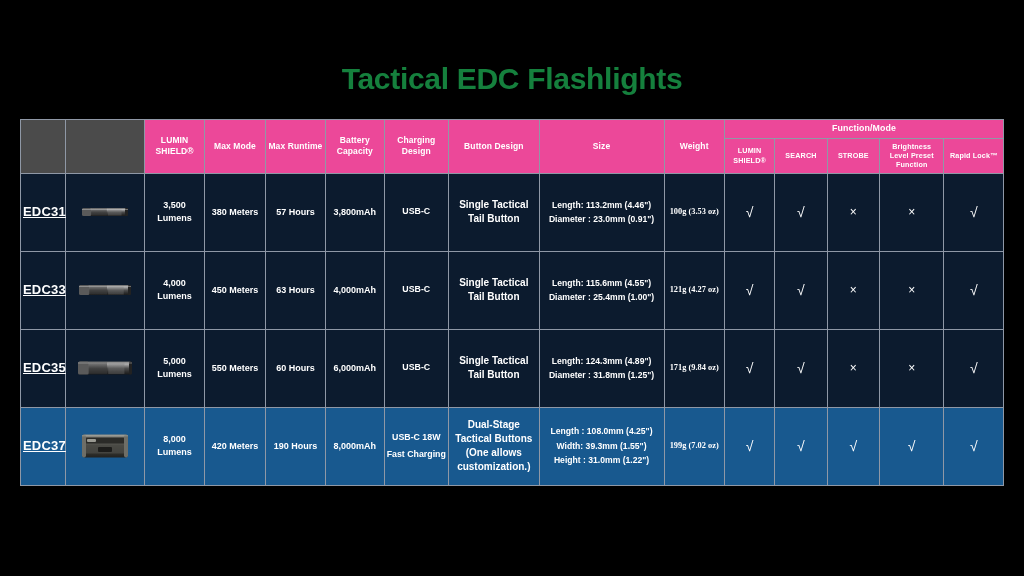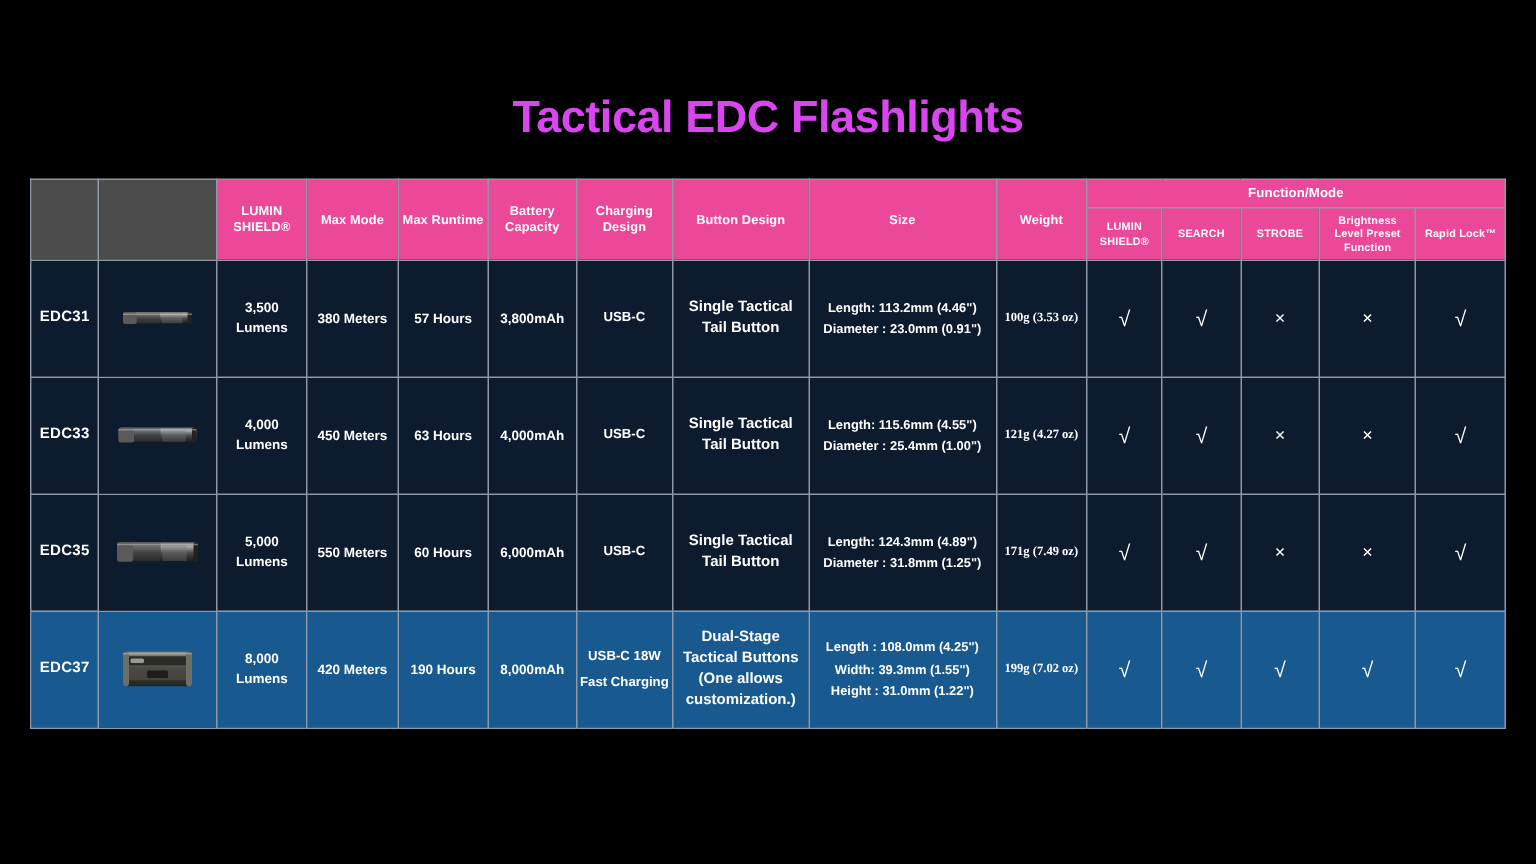--- a/index.html
+++ b/index.html
@@ -25,21 +25,21 @@
 
   .page-title {
     position: absolute;
     top: 62px;
     left: 0;
     width: 1024px;
     text-align: center;
     font-size: 30px;
     font-weight: bold;
     letter-spacing: -0.3px;
-    color: #d946ef;
+    color: #15803d;
   }
 
   .table-wrap {
     position: absolute;
     left: 20px;
     top: 119px;
     width: 984px;
   }
 
   table.spec {
@@ -80,21 +80,21 @@
     background: #0c1b2e;
     font-size: 9px;
     line-height: 1.45;
     padding: 4px 2px;
     height: 78px;
   }
   tbody tr.highlight td {
     background: #18598f;
   }
 
-  td.model { font-size: 10px; letter-spacing: 0.2px; }
+  td.model { font-size: 13px; letter-spacing: 0.2px; text-decoration: underline; }
   td.size-cell { font-size: 8.6px; line-height: 1.7; white-space: nowrap; }
   td.weight-cell { font-size: 8.4px; white-space: nowrap; font-family: Liberation Serif, serif; }
   td.button-cell { font-size: 10px; line-height: 1.4; }
   td.charging-cell { font-size: 8.8px; line-height: 2.0; }
   td.mark { font-size: 13px; font-weight: normal; }
   td.mark .glyph { display: inline-block; font-weight: normal; }
   td.mark .check { font-size: 14px; }
   td.mark .cross { font-size: 12px; }
 
   
@@ -278,21 +278,21 @@
             <td>60 Hours</td>
             <td>6,000mAh</td>
             <td class="charging-cell">
               <div>USB-C</div>
             </td>
             <td class="button-cell">Single Tactical Tail Button</td>
             <td class="size-cell">
               <div>Length: 124.3mm (4.89")</div>
               <div>Diameter : 31.8mm (1.25")</div>
             </td>
-            <td class="weight-cell">171g (7.49 oz)</td>
+            <td class="weight-cell">171g (9.84 oz)</td>
             <td class="mark"><span class="glyph check">√</span></td>
             <td class="mark"><span class="glyph check">√</span></td>
             <td class="mark"><span class="glyph cross">×</span></td>
             <td class="mark"><span class="glyph cross">×</span></td>
             <td class="mark"><span class="glyph check">√</span></td>
           </tr>
           <tr class="highlight">
             <td class="model">EDC37</td>
             <td class="light-cell">
   <svg class="light" width="62" height="40" viewBox="0 0 62 40">

